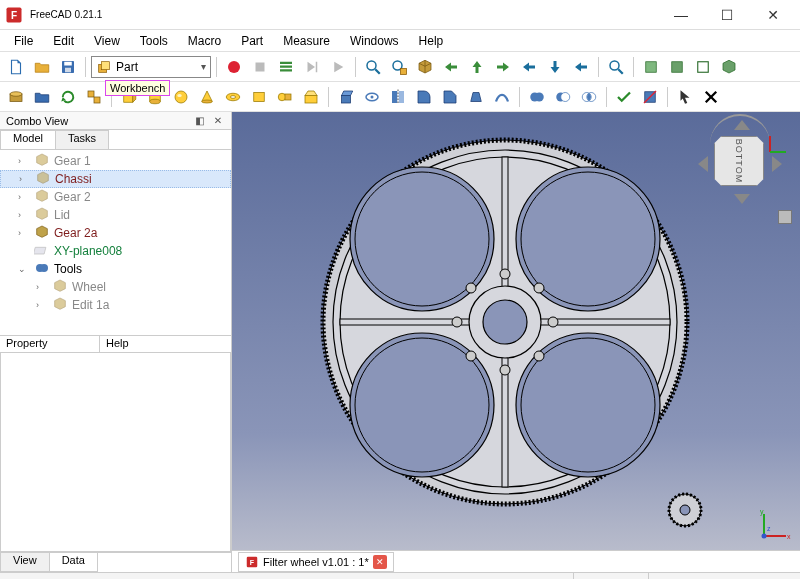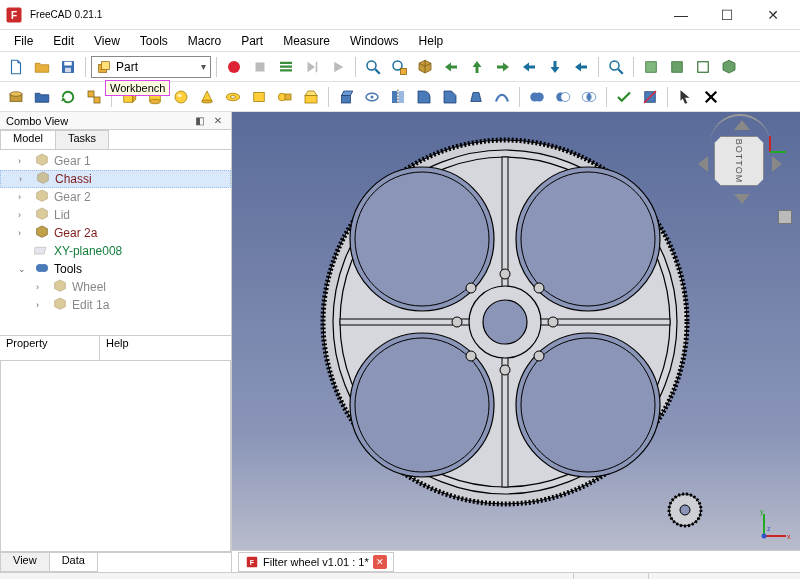--- a/index.html
+++ b/index.html
@@ -31,21 +31,21 @@
   .combo-tabs { height: 20px; display: flex; border-bottom: 1px solid #ccc; }
   .combo-tab { padding: 1px 12px; font-size: 11px; border: 1px solid #ccc; border-bottom: none; margin-right: -1px; background: #f0f0f0; }
   .combo-tab.active { background: #fff; position: relative; z-index: 1; }
   .tree { flex: 0 0 185px; overflow-y: scroll; padding: 2px 0; }
   .tree-row { display: flex; align-items: center; height: 18px; font-size: 12px; padding-left: 4px; }
   .tree-row.l1 { padding-left: 18px; }
   .tree-row.l2 { padding-left: 36px; }
   .tree-row.sel { background: #d9e8fb; border: 1px dotted #99bce8; }
   .tree-exp { width: 12px; font-size: 9px; color: #666; }
   .tree-icon { width: 16px; height: 16px; margin: 0 4px; }
-  .prop-header { height: 26px; display: flex; border-top: 1px solid #ccc; border-bottom: 1px solid #ccc; font-size: 11px; }
+  .prop-header { height: 18px; display: flex; border-top: 1px solid #ccc; border-bottom: 1px solid #ccc; font-size: 11px; }
   .prop-header div { padding: 1px 6px; }
   .prop-header div:first-child { width: 100px; border-right: 1px solid #ccc; }
   .prop-body { flex: 1; background: #fff; border: 1px solid #ccc; border-top: none; }
   .prop-tabs { height: 20px; display: flex; border-top: 1px solid #ccc; }
   .prop-tab { padding: 1px 12px; font-size: 11px; border: 1px solid #ccc; border-top: none; margin-right: -1px; background: #f0f0f0; }
   .prop-tab.active { background: #fff; text-align: right; }
   
   .viewport { flex: 1; position: relative; background: linear-gradient(#5a6b9a 0%, #8a95b8 70%, #c1c3cf 100%); overflow: hidden; }
   .doc-tabs { position: absolute; bottom: 0; left: 0; right: 0; height: 22px; background: #fff; border-top: 1px solid #ccc; display: flex; align-items: center; padding: 0 6px; gap: 6px; }
   .doc-tab { display: flex; align-items: center; gap: 4px; padding: 0 6px; height: 20px; border: 1px solid #ccc; background: #fff; font-size: 11px; }

